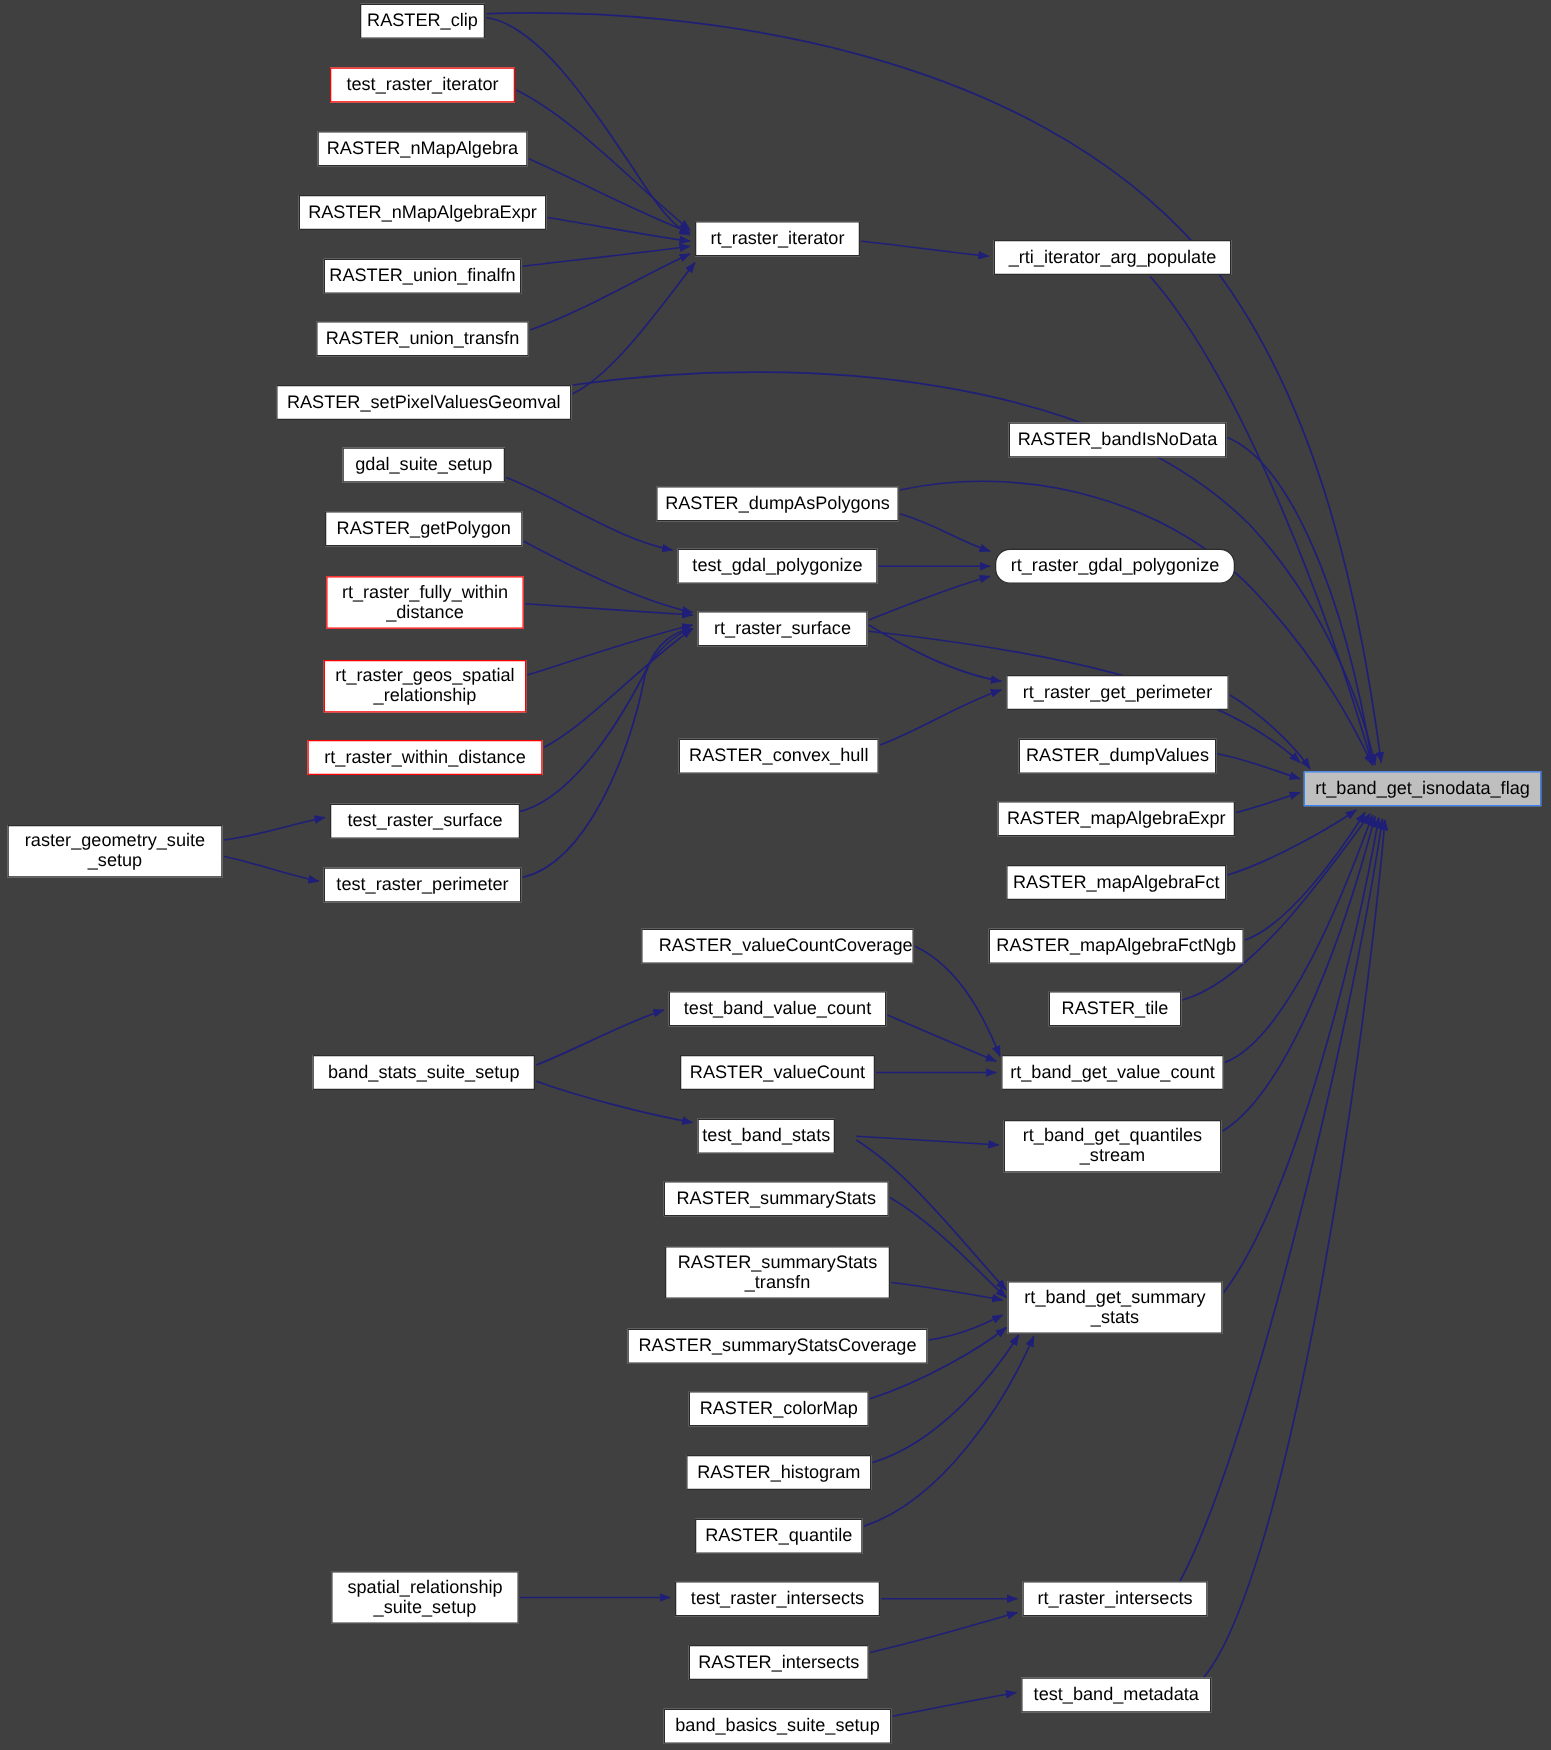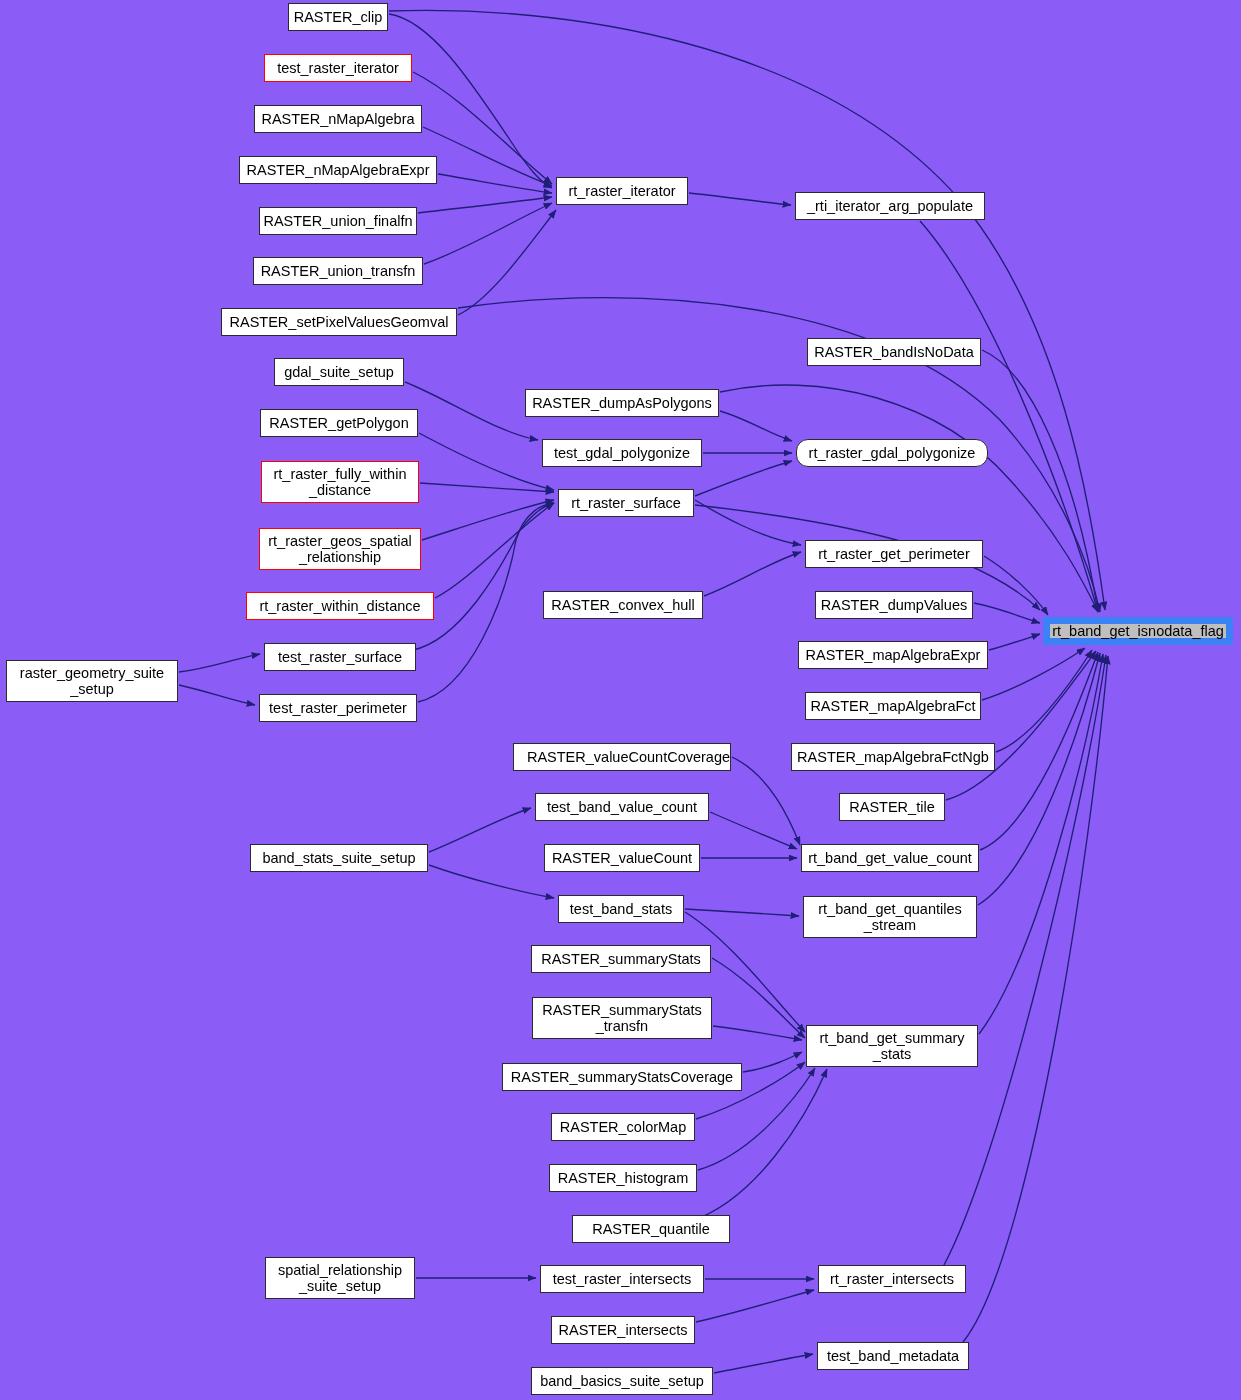--- a/index.html
+++ b/index.html
@@ -1,36 +1,36 @@
 <!DOCTYPE html>
 <html><head>
 <meta charset="utf-8">
 <style>
   html,body{margin:0;padding:0;background:#ffffff;}
   body{font-family:"Liberation Sans","DejaVu Sans",sans-serif;}
-  #graph-root{position:relative;width:1241px;height:1400px;background:#8b5cf6;overflow:hidden;}
+  #graph-root{position:relative;width:1241px;height:1400px;background:#404040;overflow:hidden;}
   #graph-svg{position:absolute;left:0;top:0;width:1241px;height:1400px;}
   .node-box{
     position:absolute;
     box-sizing:border-box;
     border:1px solid #2b2b2b;
     background:#ffffff;
     display:flex;
     align-items:center;
     justify-content:center;
     text-align:center;
     font-size:14.5px;
     line-height:1.12;
     color:#000000;
     white-space:pre-line;
     letter-spacing:0px;
     z-index:3;
   }
   .node-box.red{ border:1px solid #ff0000; }
-  .node-box.current{ background:#bfbfbf; border:7px solid #3b82f6; }
+  .node-box.current{ background:#bfbfbf; border:1px solid #3b82f6; }
   .node-label{ padding:0 4px; pointer-events:none; }
 </style>
 </head>
 <body>
 
 <div id="graph-root">
   <svg id="graph-svg" viewBox="0 0 1241 1400" xmlns="http://www.w3.org/2000/svg">
     <defs>
       <marker id="arrowhead" markerWidth="9" markerHeight="7" refX="8.4" refY="3.5" orient="auto" markerUnits="userSpaceOnUse">
         <polygon points="0,0 9,3.5 0,7" fill="#1f1f78"></polygon>
@@ -126,33 +126,33 @@
       <div class="node-box" style="left: 815px; top: 591px; width: 158px; height: 28px;"><span class="node-label">RASTER_dumpValues</span></div>
       <div class="node-box" style="left: 798px; top: 641px; width: 190px; height: 28px;"><span class="node-label">RASTER_mapAlgebraExpr</span></div>
       <div class="node-box" style="left: 805px; top: 692px; width: 176px; height: 28px;"><span class="node-label">RASTER_mapAlgebraFct</span></div>
       <div class="node-box" style="left: 791px; top: 743px; width: 204px; height: 28px;"><span class="node-label">RASTER_mapAlgebraFctNgb</span></div>
       <div class="node-box" style="left: 839px; top: 793px; width: 106px; height: 28px;"><span class="node-label">RASTER_tile</span></div>
       <div class="node-box current" style="left: 1043px; top: 617px; width: 190px; height: 28px;"><span class="node-label">rt_band_get_isnodata_flag</span></div>
       <div class="node-box" style="left: 513px; top: 743px; width: 218px; height: 28px; padding-left: 13px;"><span class="node-label">RASTER_valueCountCoverage</span></div>
       <div class="node-box" style="left: 535px; top: 793px; width: 174px; height: 28px;"><span class="node-label">test_band_value_count</span></div>
       <div class="node-box" style="left: 544px; top: 844px; width: 156px; height: 28px;"><span class="node-label">RASTER_valueCount</span></div>
       <div class="node-box" style="left: 250px; top: 844px; width: 178px; height: 28px;"><span class="node-label">band_stats_suite_setup</span></div>
-      <div class="node-box" style="left: 558px; top: 895px; width: 126px; height: 28px;"><span class="node-label">test_band_stats</span></div>
+      <div class="node-box" style="left: 558px; top: 895px; width: 110px; height: 28px;"><span class="node-label">test_band_stats</span></div>
       <div class="node-box" style="left: 801px; top: 844px; width: 178px; height: 28px;"><span class="node-label">rt_band_get_value_count</span></div>
       <div class="node-box" style="left: 803px; top: 896px; width: 174px; height: 42px;"><span class="node-label">rt_band_get_quantiles
 _stream</span></div>
       <div class="node-box" style="left: 531px; top: 945px; width: 180px; height: 28px;"><span class="node-label">RASTER_summaryStats</span></div>
       <div class="node-box" style="left: 532px; top: 997px; width: 180px; height: 42px;"><span class="node-label">RASTER_summaryStats
 _transfn</span></div>
       <div class="node-box" style="left: 502px; top: 1063px; width: 240px; height: 28px;"><span class="node-label">RASTER_summaryStatsCoverage</span></div>
       <div class="node-box" style="left: 806px; top: 1025px; width: 172px; height: 42px;"><span class="node-label">rt_band_get_summary
 _stats</span></div>
       <div class="node-box" style="left: 551px; top: 1113px; width: 144px; height: 28px;"><span class="node-label">RASTER_colorMap</span></div>
       <div class="node-box" style="left: 549px; top: 1164px; width: 148px; height: 28px;"><span class="node-label">RASTER_histogram</span></div>
-      <div class="node-box" style="left: 556px; top: 1215px; width: 158px; height: 28px; margin-left: 16px;"><span class="node-label">RASTER_quantile</span></div>
+      <div class="node-box" style="left: 556px; top: 1215px; width: 134px; height: 28px;"><span class="node-label">RASTER_quantile</span></div>
       <div class="node-box" style="left: 265px; top: 1257px; width: 150px; height: 42px;"><span class="node-label">spatial_relationship
 _suite_setup</span></div>
       <div class="node-box" style="left: 540px; top: 1265px; width: 164px; height: 28px;"><span class="node-label">test_raster_intersects</span></div>
       <div class="node-box" style="left: 818px; top: 1265px; width: 148px; height: 28px;"><span class="node-label">rt_raster_intersects</span></div>
       <div class="node-box" style="left: 551px; top: 1316px; width: 144px; height: 28px;"><span class="node-label">RASTER_intersects</span></div>
       <div class="node-box" style="left: 817px; top: 1342px; width: 152px; height: 28px;"><span class="node-label">test_band_metadata</span></div>
       <div class="node-box" style="left: 531px; top: 1367px; width: 182px; height: 28px;"><span class="node-label">band_basics_suite_setup</span></div>
     </div>
 </div>
 

